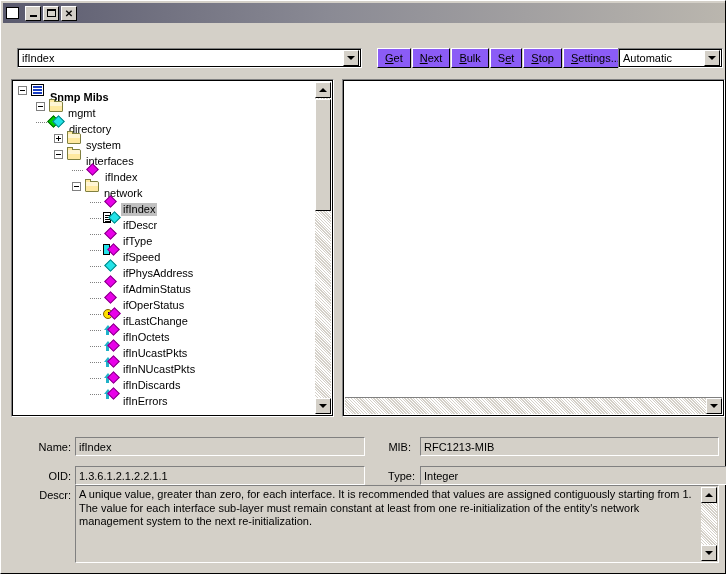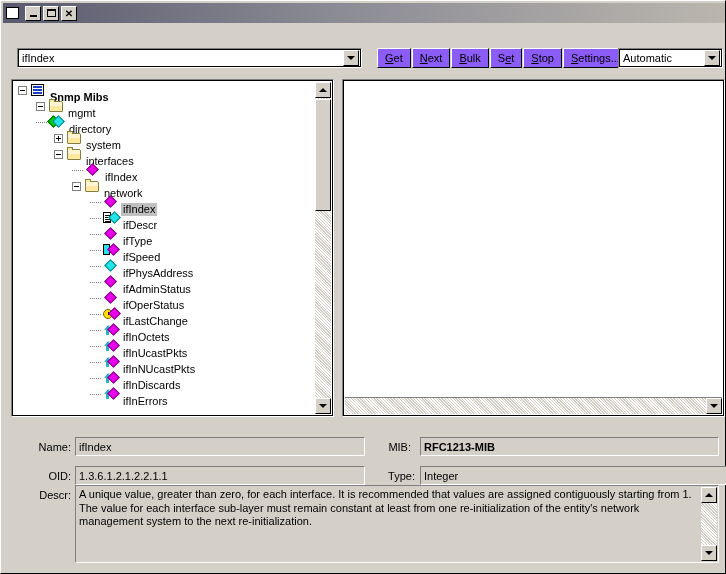--- a/index.html
+++ b/index.html
@@ -454,21 +454,21 @@
           <span class="arrow-dn-g"></span>
         </div>
     </div>
   </div>
 
   <div class="details">
     <div class="fld-label" style="left:0px;top:16px;width:62px;">Name:</div>
     <div class="fld" style="left:66px;top:12px;width:290px;height:19px;">ifIndex</div>
 
     <div class="fld-label" style="left:326px;top:16px;width:76px;">MIB:</div>
-    <div class="fld" style="left:411px;top:12px;width:299px;height:19px;font-weight:bold;">RFC1213-MIB</div>
+    <div class="fld" style="left:411px;top:12px;width:299px;height:19px;">RFC1213-MIB</div>
 
     <div class="fld-label" style="left:0px;top:45px;width:62px;">OID:</div>
     <div class="fld" style="left:66px;top:41px;width:290px;height:19px;">1.3.6.1.2.1.2.2.1.1</div>
 
     <div class="fld-label" style="left:330px;top:45px;width:76px;">Type:</div>
     <div class="fld" style="left:411px;top:41px;width:319px;height:19px;">Integer</div>
 
     <div class="fld-label" style="left:0px;top:64px;width:62px;">Descr:</div>
     <div class="descr-box">
       <div class="descr-text">A unique value, greater than zero, for each interface.  It is recommended that values are assigned contiguously starting from 1.  The value for each interface sub-layer must remain constant at least from one re-initialization of the entity's network management system to the next re-initialization.</div>

